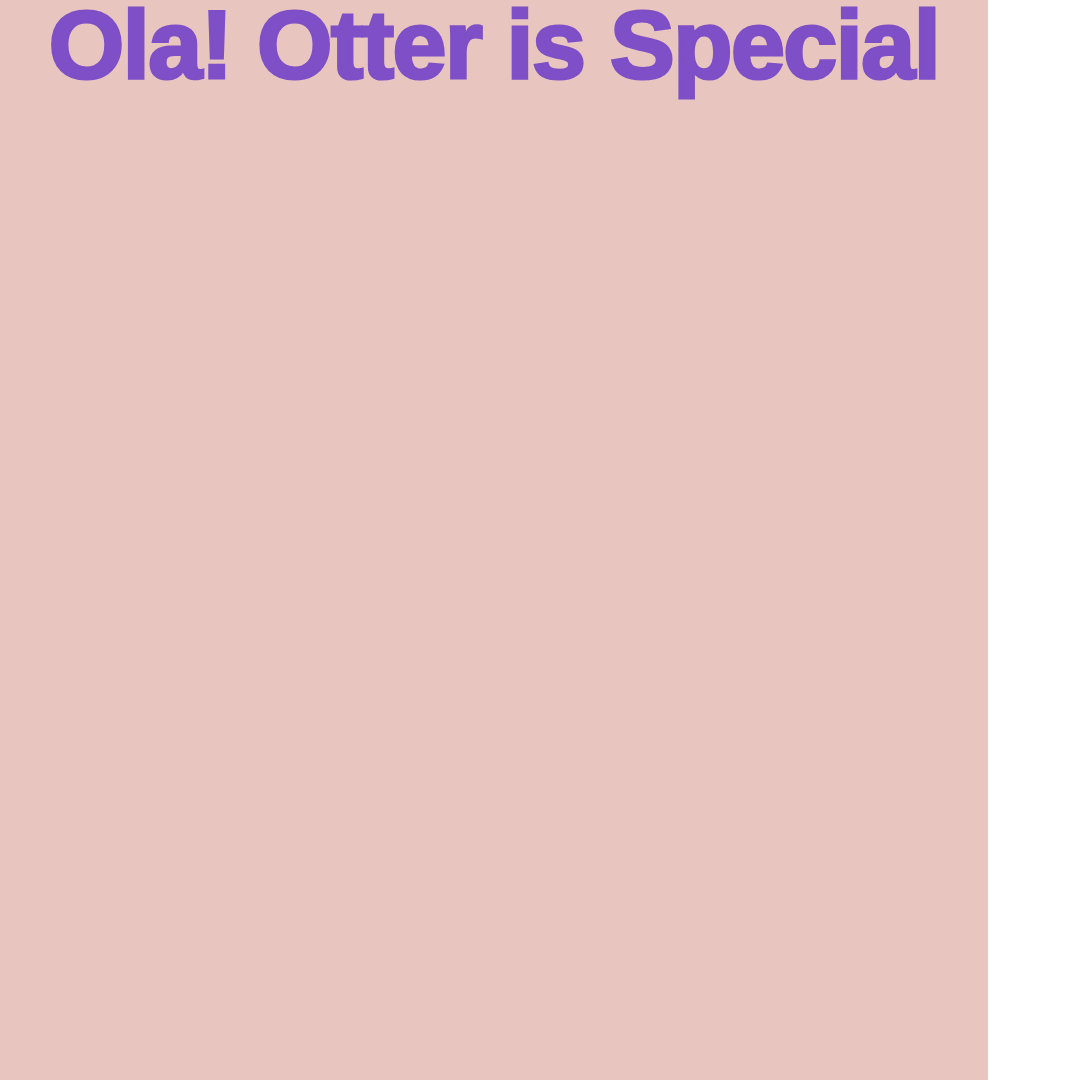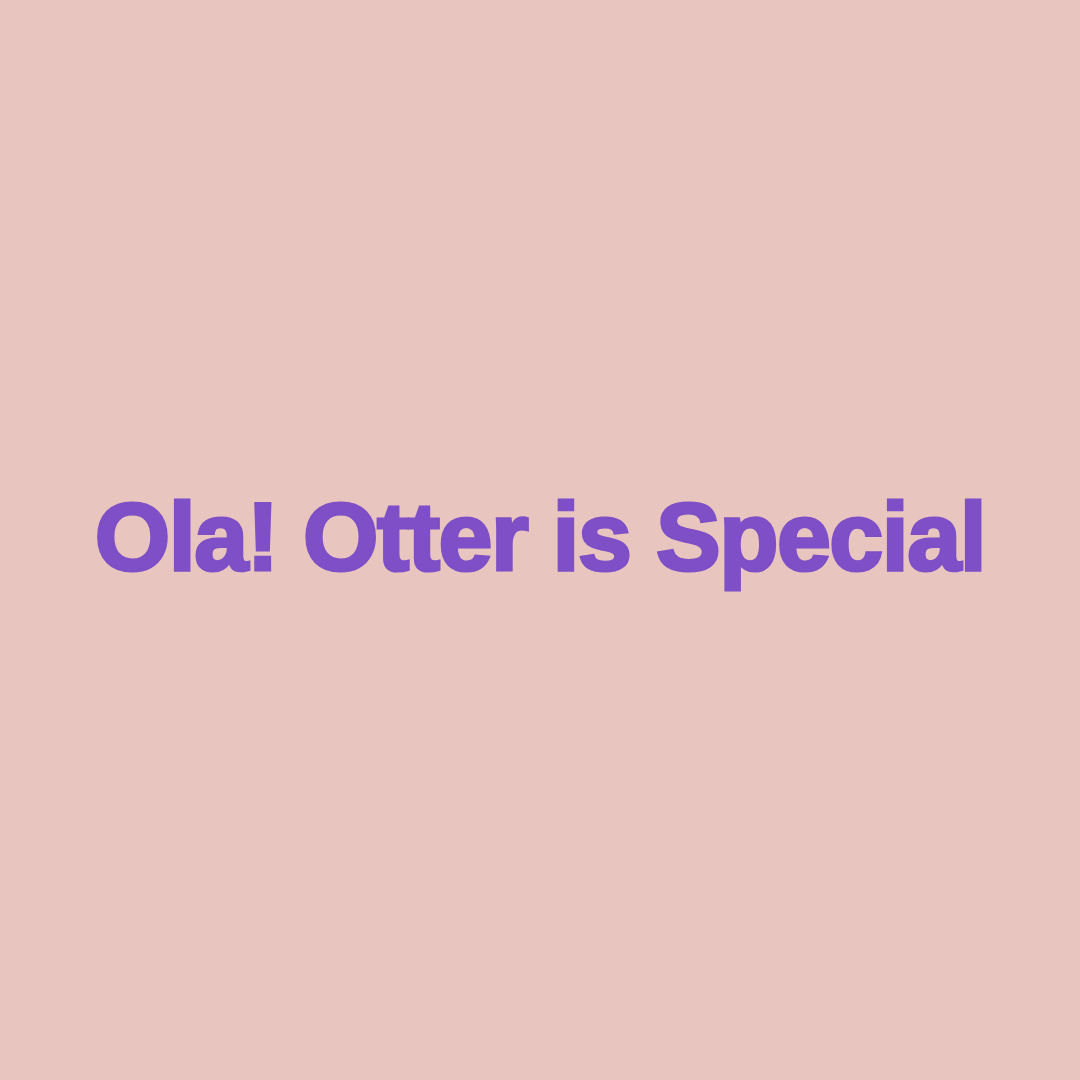--- a/index.html
+++ b/index.html
@@ -12,25 +12,25 @@
     width: 1080px;
     height: 1080px;
     overflow: hidden;
     font-family: "Liberation Sans", "DejaVu Sans", sans-serif;
   }
 
   
   .poster {
     position: relative;
     box-sizing: border-box;
-    width: 1080px;
+    width: 988px;
     height: 1080px;
     background: #E8C5BF;
     display: flex;
-    align-items: center;
+    align-items: flex-start;
     justify-content: center;
     user-select: none;
   }
 
   
   .headline-block {
     width: 100%;
     text-align: center;
     
     transform: translateY(-4px);

